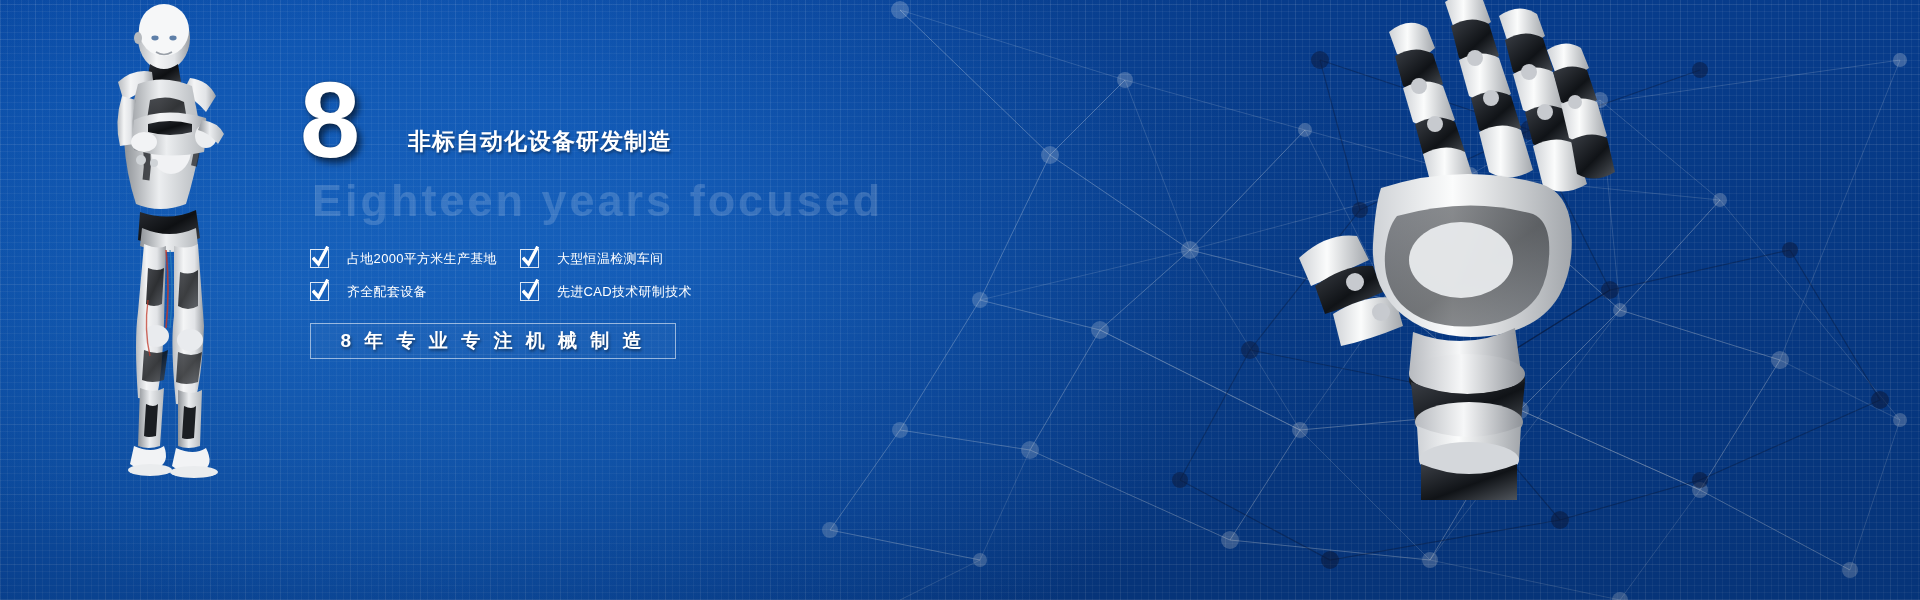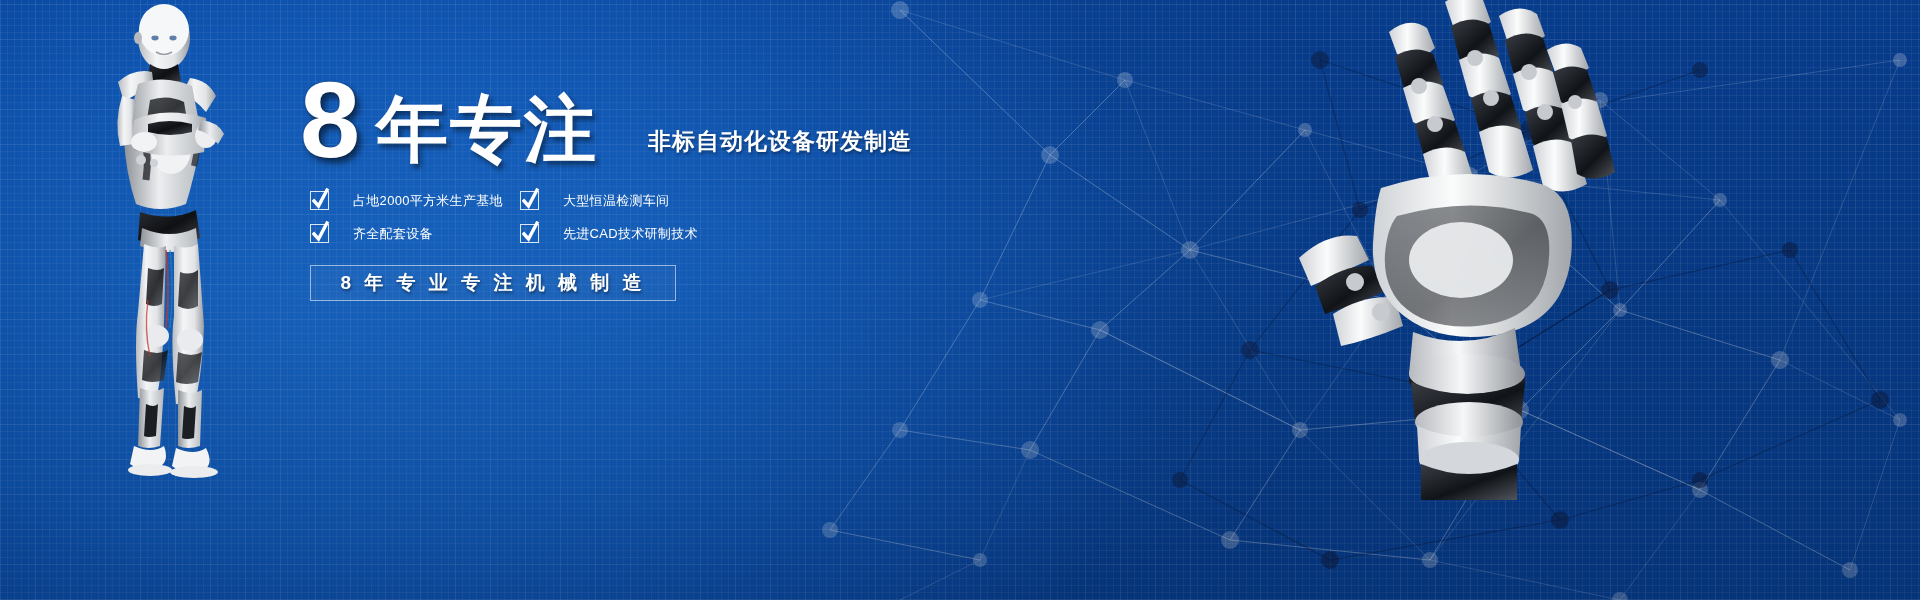--- a/index.html
+++ b/index.html
@@ -63,21 +63,21 @@
     font-size:45px;font-weight:bold;letter-spacing:3px;
     color:rgba(255,255,255,.16);
     white-space:nowrap;
   }
 
   .features{
     margin-top:22px;margin-left:10px;
     display:grid;grid-template-columns:210px 210px;
     row-gap:14px;column-gap:0px;
   }
-  .feat{display:flex;align-items:center;gap:24px;}
+  .feat{display:flex;align-items:center;gap:18px;}
   .chk{
     width:17px;height:17px;flex:0 0 17px;
     border:1.5px solid rgba(255,255,255,.85);
     position:relative;
   }
   .chk svg{position:absolute;left:1px;top:-4px;}
   .feat-label{font-size:13px;color:#ffffff;white-space:nowrap;letter-spacing:.3px;}
 
   .cta{
     margin-top:22px;margin-left:10px;
@@ -341,24 +341,24 @@
     <ellipse cx="184" cy="432" rx="54" ry="20" fill="url(#wrist)"></ellipse>
     <path d="M132 436 q52 22 104 0 l-2 34 q-50 20 -100 0Z" fill="url(#fshell)"></path>
     <ellipse cx="184" cy="470" rx="50" ry="18" fill="#d4d7db"></ellipse>
     <path d="M136 474 q48 20 96 0 l0 36 l-96 0Z" fill="url(#fdark)"></path>
   </svg>
 
   <div class="content">
 
     <div class="headline-row">
       <div class="big8">8</div>
-      <div class="cn-big">年专注</div>
       <div class="cn-sub">非标自动化设备研发制造</div>
     </div>
 
+    <div class="ghost">Eighteen years focused</div>
 
     <div class="features">
 
       <div class="feat">
         <span class="chk">
           <svg width="17" height="24" viewBox="0 0 17 24">
               <path d="M2 13 L6.5 18 L15 2" stroke="#ffffff" stroke-width="3.4" fill="none" stroke-linecap="square"></path>
             </svg>
         </span>
         <span class="feat-label">占地2000平方米生产基地</span>

